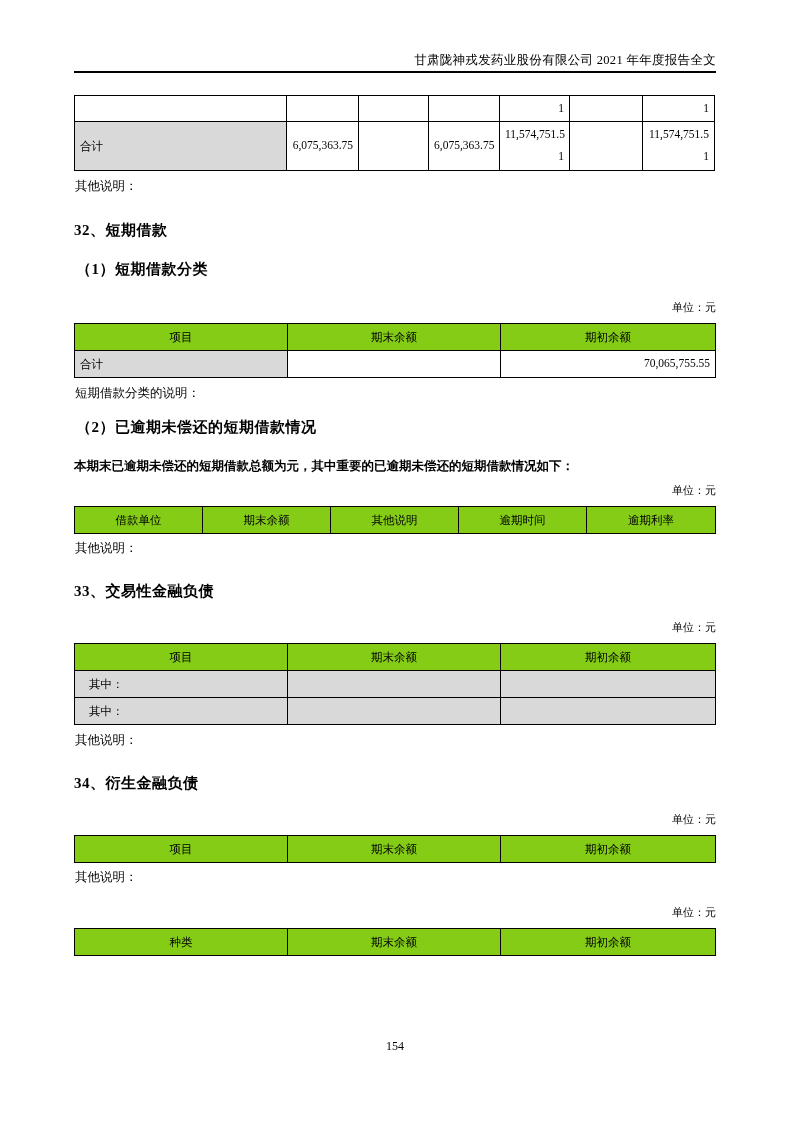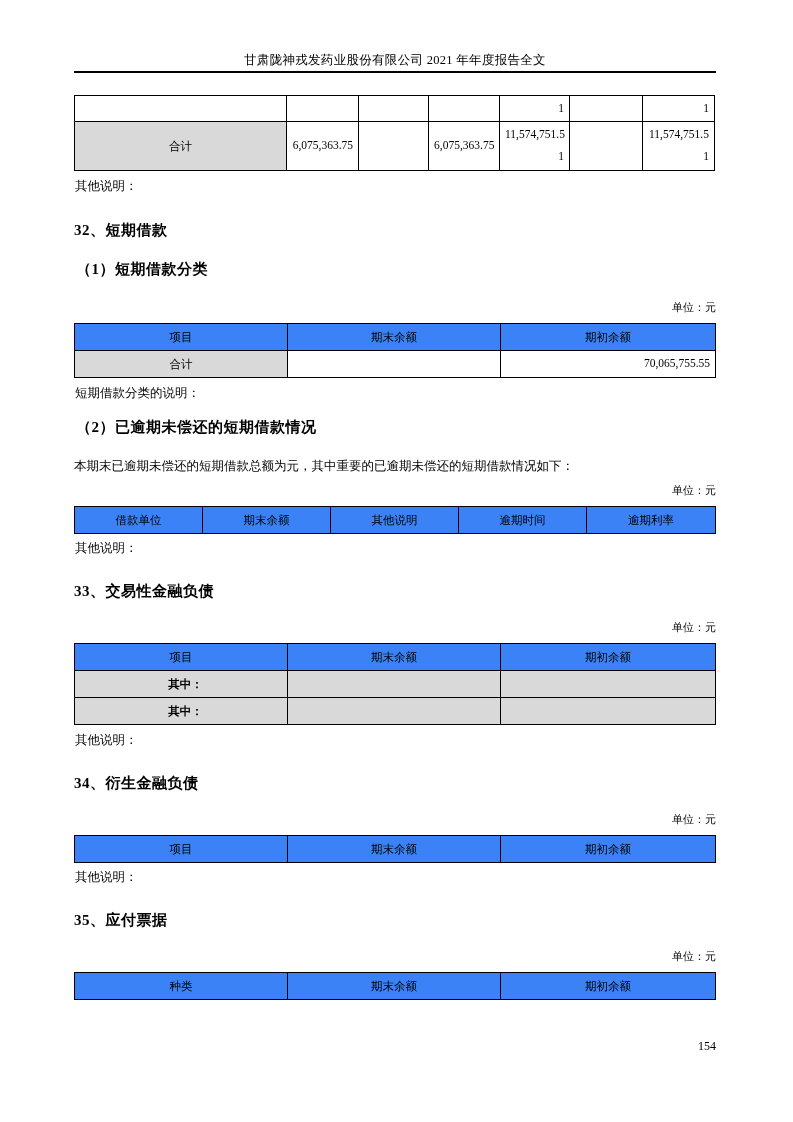--- a/index.html
+++ b/index.html
@@ -6,47 +6,47 @@
   .page {
     position:relative;
     width:793px; height:1122px;
     background:#ffffff;
     font-family:"Liberation Serif","DejaVu Serif",serif;
     color:#000000;
     overflow:hidden;
   }
   .doc-header {
     position:absolute; top:52px; left:74px; width:642px;
-    text-align:center; font-size:12.5px; letter-spacing:0.3px;
+    text-align:right; font-size:12.5px; letter-spacing:0.3px;
   }
   .header-rule {
     position:absolute; top:71px; left:74px; width:642px;
     border-top:2px solid #000;
   }
   #main { position:absolute; top:95px; left:74px; width:642px; }
 
   table { border-collapse:collapse; width:641px; table-layout:fixed; font-size:11.5px; }
   td { border:1px solid #000; padding:1px 5px; height:24px; vertical-align:middle; overflow:hidden; }
   .gray { background:#d9d9d9; }
-  .hdr td { background:#3b82f6; text-align:center; }
+  .hdr td { background:#84cc16; text-align:center; }
   .num { text-align:right; white-space:pre-line; line-height:1.9; }
-  .lbl { text-align:center; }
-  .indent { padding-left:14px;font-weight:bold; }
+  .lbl { text-align:left; }
+  .indent { padding-left:14px; }
   .tall td { height:46px; }
   .short td { height:23px; }
 
   .note { font-size:12.5px; margin:7px 0 0 1px; }
   h2 { font-size:15px; font-weight:bold; margin:0; letter-spacing:0.5px; }
   .h-sec   { margin-top:26px; }
   .h-sub   { margin-top:20px; padding-left:2px; }
   .unit { font-size:11px; text-align:right; margin-top:21px; margin-bottom:8px; }
-  .para { font-size:12.5px; margin-top:21px; }
+  .para { font-size:12.5px; margin-top:21px;font-weight:bold; }
   .page-number {
     position:absolute; top:1039px; left:74px; width:642px;
-    text-align:right; font-size:12px;
+    text-align:center; font-size:12px;
   }
 </style>
 </head>
 <body>
 
 <div class="page">
 
   <div class="doc-header">甘肃陇神戎发药业股份有限公司 2021 年年度报告全文</div>
   <div class="header-rule"></div>
 
@@ -177,21 +177,20 @@
       <tbody>
           <tr class="hdr">
         <td>项目</td>
         <td>期末余额</td>
         <td>期初余额</td>
       </tr>
     </tbody>
       </table>
     <div class="note" style="margin-top:6px">其他说明：</div>
 
-    <h2 class="h-sec" style="margin-top:25px">35、应付票据</h2>
     <div class="unit" style="margin-top:19px">单位：元</div>
 
     <table>
       <colgroup>
           <col style="width:213px">
           <col style="width:213px">
           <col style="width:215px">
         </colgroup>
       <tbody>
           <tr class="hdr">

